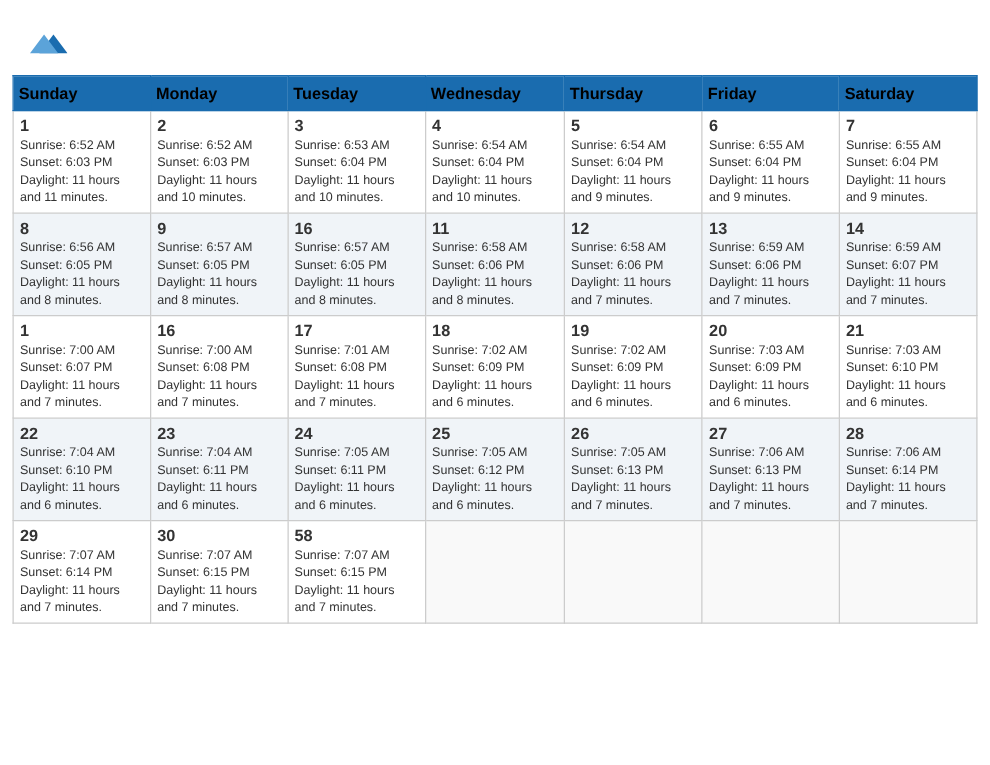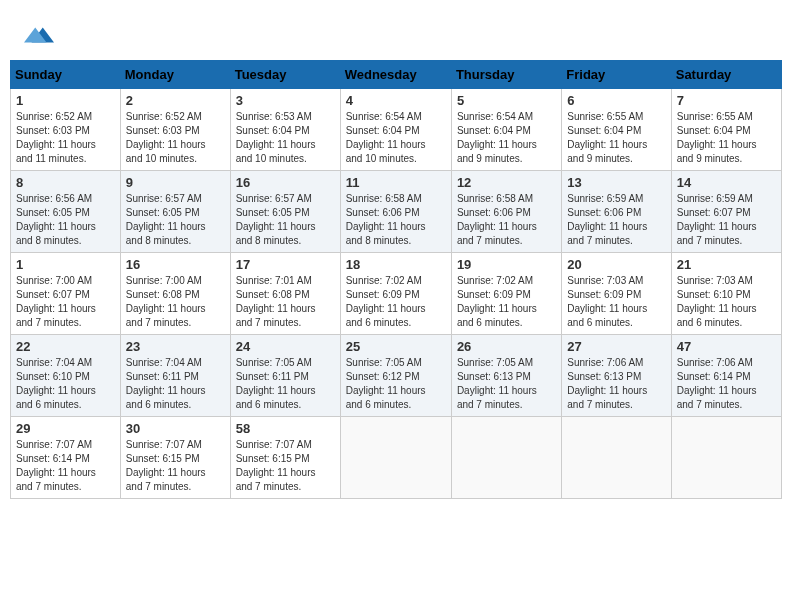--- a/index.html
+++ b/index.html
@@ -313,21 +313,21 @@
 and 7 minutes.</div>
         </td>
         <td>
           <span class="day-num">27</span>
           <div class="day-info" style="white-space: pre-line;">Sunrise: 7:06 AM
 Sunset: 6:13 PM
 Daylight: 11 hours
 and 7 minutes.</div>
         </td>
         <td>
-          <span class="day-num">47</span>
+          <span class="day-num">28</span>
           <div class="day-info" style="white-space: pre-line;">Sunrise: 7:06 AM
 Sunset: 6:14 PM
 Daylight: 11 hours
 and 7 minutes.</div>
         </td>
       </tr>
       <tr>
         <td>
           <span class="day-num">29</span>
           <div class="day-info" style="white-space: pre-line;">Sunrise: 7:07 AM

